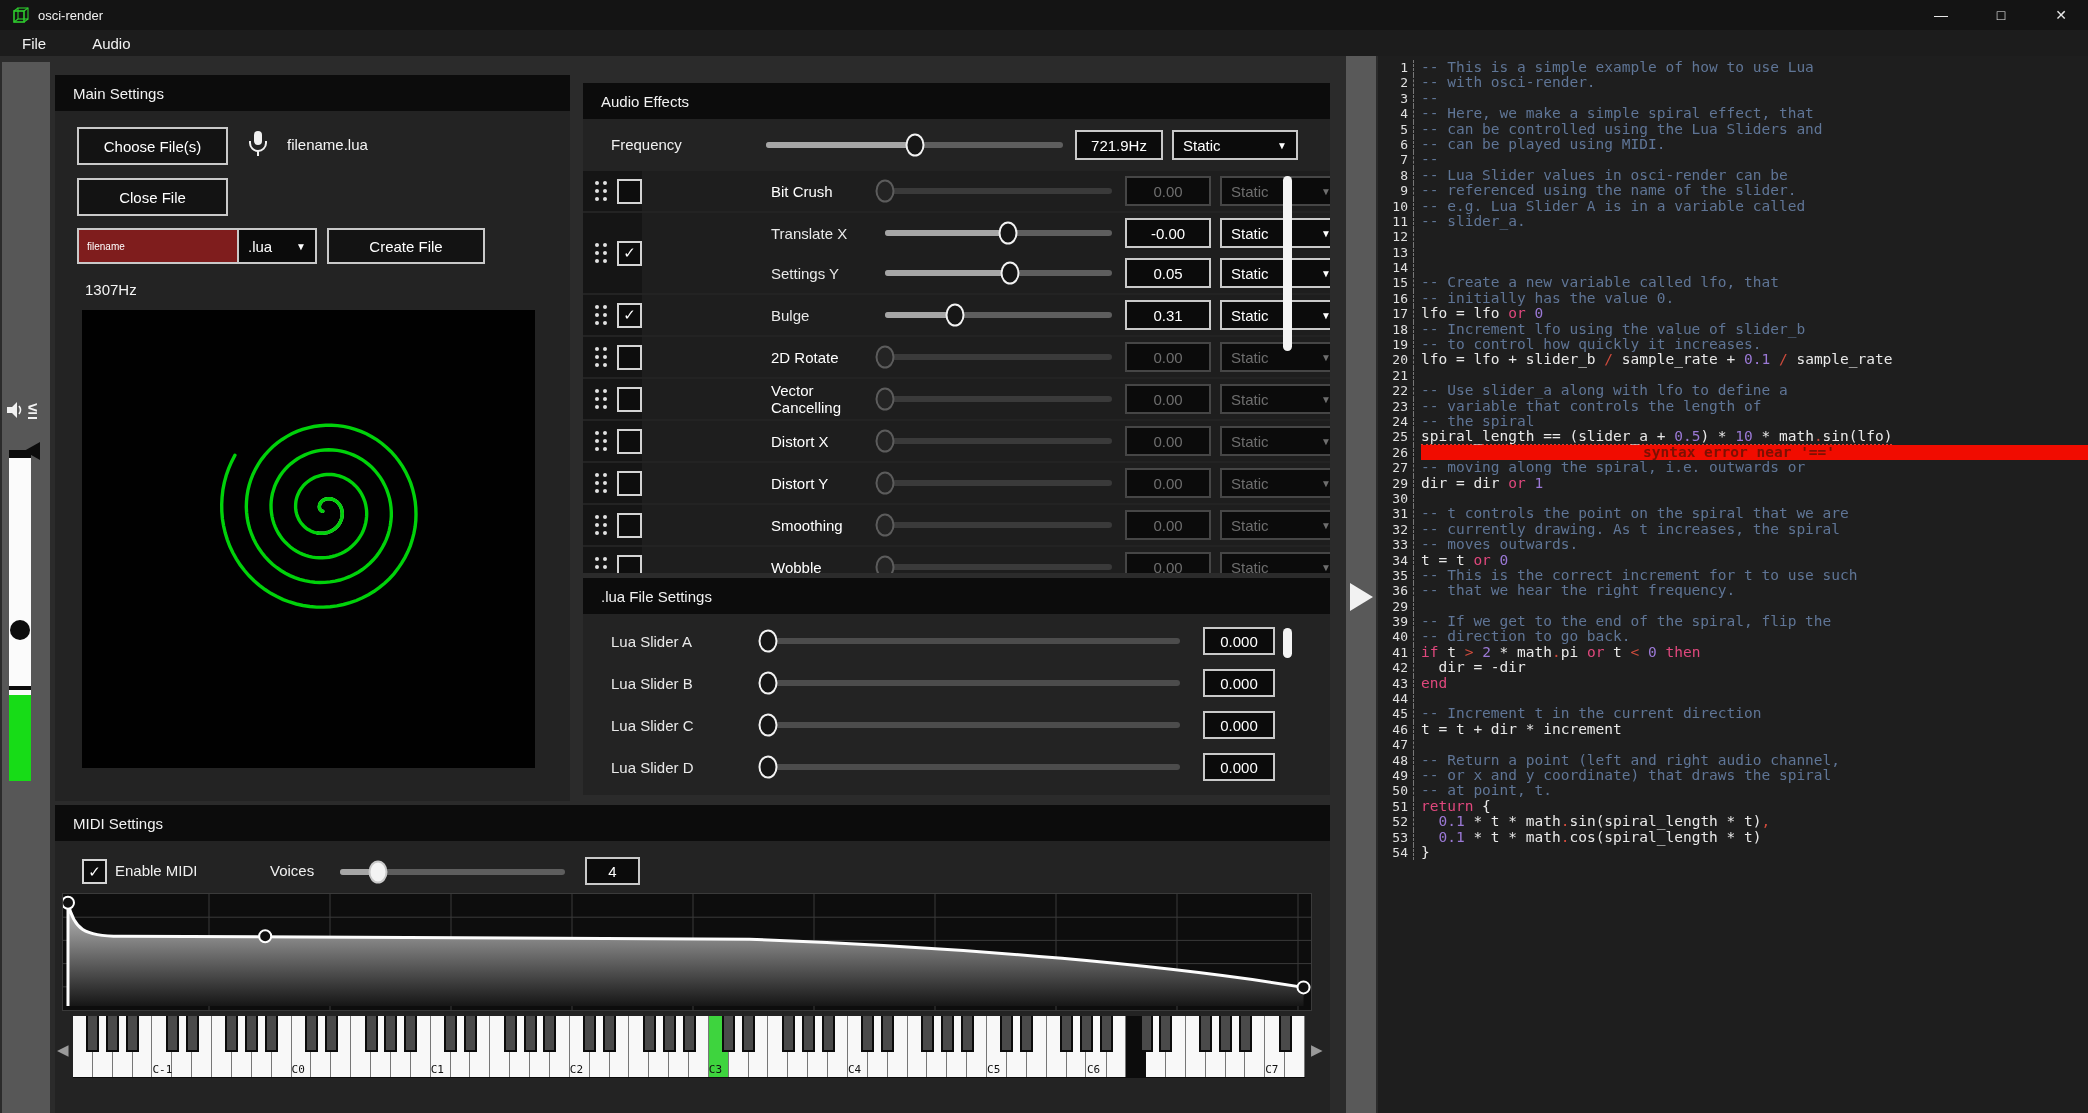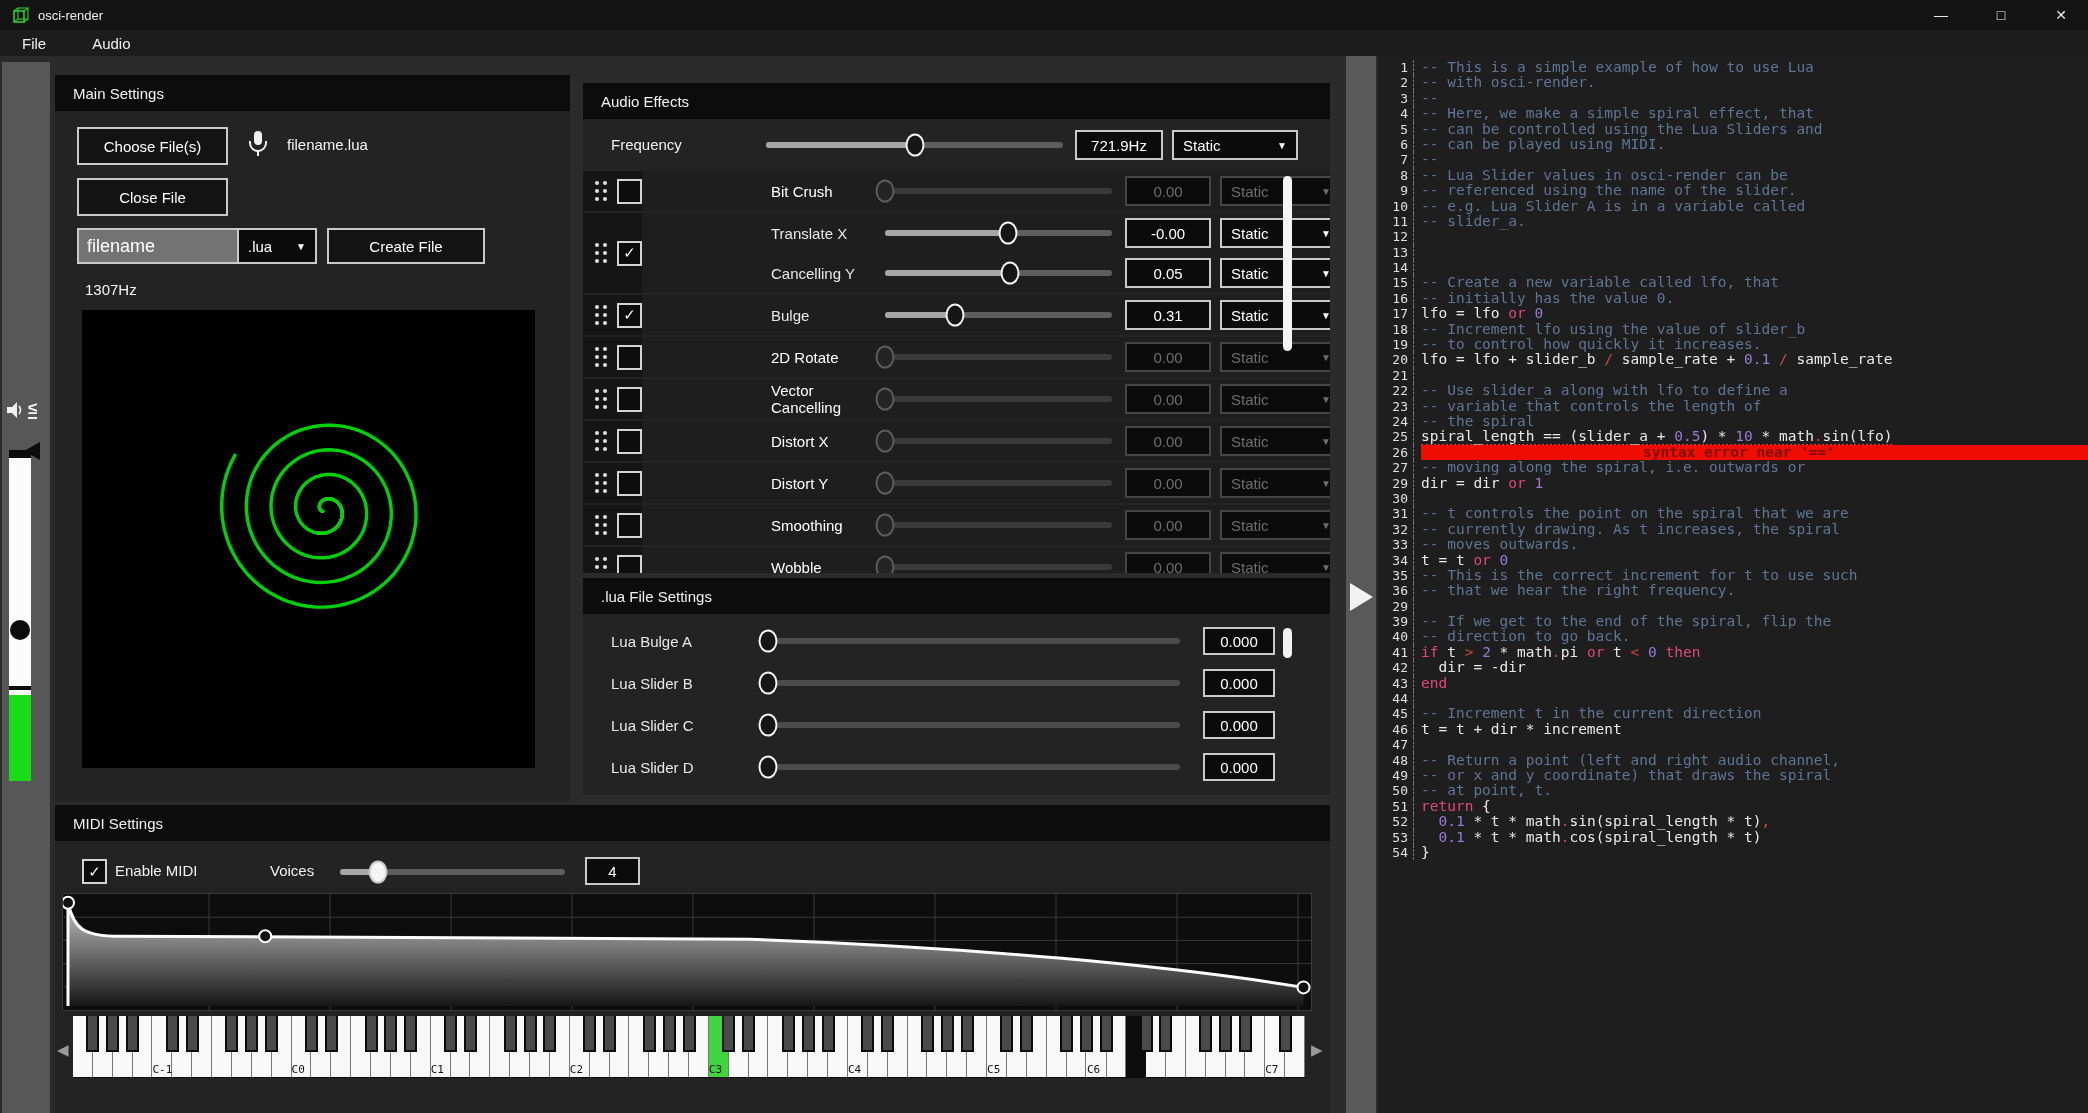--- a/index.html
+++ b/index.html
@@ -48,22 +48,22 @@
   .vol-cap{position:absolute;left:0;top:0;width:100%;height:8px;background:#0c0c0c}
   .vol-thumb{position:absolute;left:50%;width:20px;height:20px;background:#0c0c0c;border-radius:50%;
              transform:translate(-50%,-50%);cursor:pointer}
   .vol-tick{position:absolute;left:0;width:100%;height:4px;background:#0c0c0c}
   .vol-meter{position:absolute;left:0;bottom:0;width:100%;background:linear-gradient(90deg,#12c412,#2bee2b 55%,#12c412)}
 
   
   #main-panel{left:55px;top:19px;width:515px;height:726px}
   .mic{position:absolute;left:192px;top:54px}
   .file-label{position:absolute;left:232px;top:61px;font-size:15px;color:#f4f4f4}
-  .name-input{position:absolute;left:22px;top:153px;width:142px;height:32px;background:#737373;
-              border:2px solid #c9c9c9;color:#fff;font-size:18px;padding:0 8px;font-family:"Liberation Sans",sans-serif}
+  .name-input{position:absolute;left:22px;top:153px;width:142px;height:32px;background:#7f1d1d;
+              border:2px solid #c9c9c9;color:#fff;font-size:10px;padding:0 8px;font-family:"Liberation Sans",sans-serif}
   .freq-readout{position:absolute;left:30px;top:206px;font-size:15px;color:#f4f4f4}
   .scope{position:absolute;left:27px;top:235px;width:453px;height:458px;background:#010101}
 
   
   #fx-panel{left:583px;top:27px;width:747px;height:490px;overflow:hidden}
   .freq-row{position:absolute;top:36px;left:0;right:0;height:52px}
   .freq-row .flabel{position:absolute;left:28px;top:17px;font-size:15px;color:#f0f0f0}
   .freq-row .slider{position:absolute;left:183px;top:23px;width:297px}
   .freq-row .vbox{position:absolute;left:492px;top:11px;width:84px;height:26px}
   .freq-row .dd{position:absolute;left:589px;top:11px;width:104px;height:26px}
@@ -254,21 +254,21 @@
                 <div class="fill" style="width: 54%;"></div>
                 <div class="thumb" style="left: 54%;"></div>
               </div>
               <div class="vbox">-0.00</div>
               <div class="dd">
                 <span>Static</span>
                 <span class="arrow">▼</span>
               </div>
             </div>
             <div class="erow">
-              <div class="elabel">Cancelling Y</div>
+              <div class="elabel">Settings Y</div>
               <div class="slider">
                 <div class="fill" style="width: 55%;"></div>
                 <div class="thumb" style="left: 55%;"></div>
               </div>
               <div class="vbox">0.05</div>
               <div class="dd">
                 <span>Static</span>
                 <span class="arrow">▼</span>
               </div>
             </div>
@@ -462,21 +462,21 @@
           </div>
         </div>
       </div>
     <div class="fx-scroll"></div>
   </div>
 
   <div class="panel" id="lua-panel">
     <div class="panel-header">.lua File Settings</div>
     <div id="lua-rows">
         <div class="lua-row" style="top: 48px; right: 0px;">
-          <span class="lua-label">Lua Bulge A</span>
+          <span class="lua-label">Lua Slider A</span>
           <div class="slider">
             <div class="fill" style="width: 0%;"></div>
             <div class="thumb" style="left: 0%;"></div>
           </div>
           <div class="vbox">0.000</div>
         </div>
         <div class="lua-row" style="top: 90px; right: 0px;">
           <span class="lua-label">Lua Slider B</span>
           <div class="slider">
             <div class="fill" style="width: 0%;"></div>

